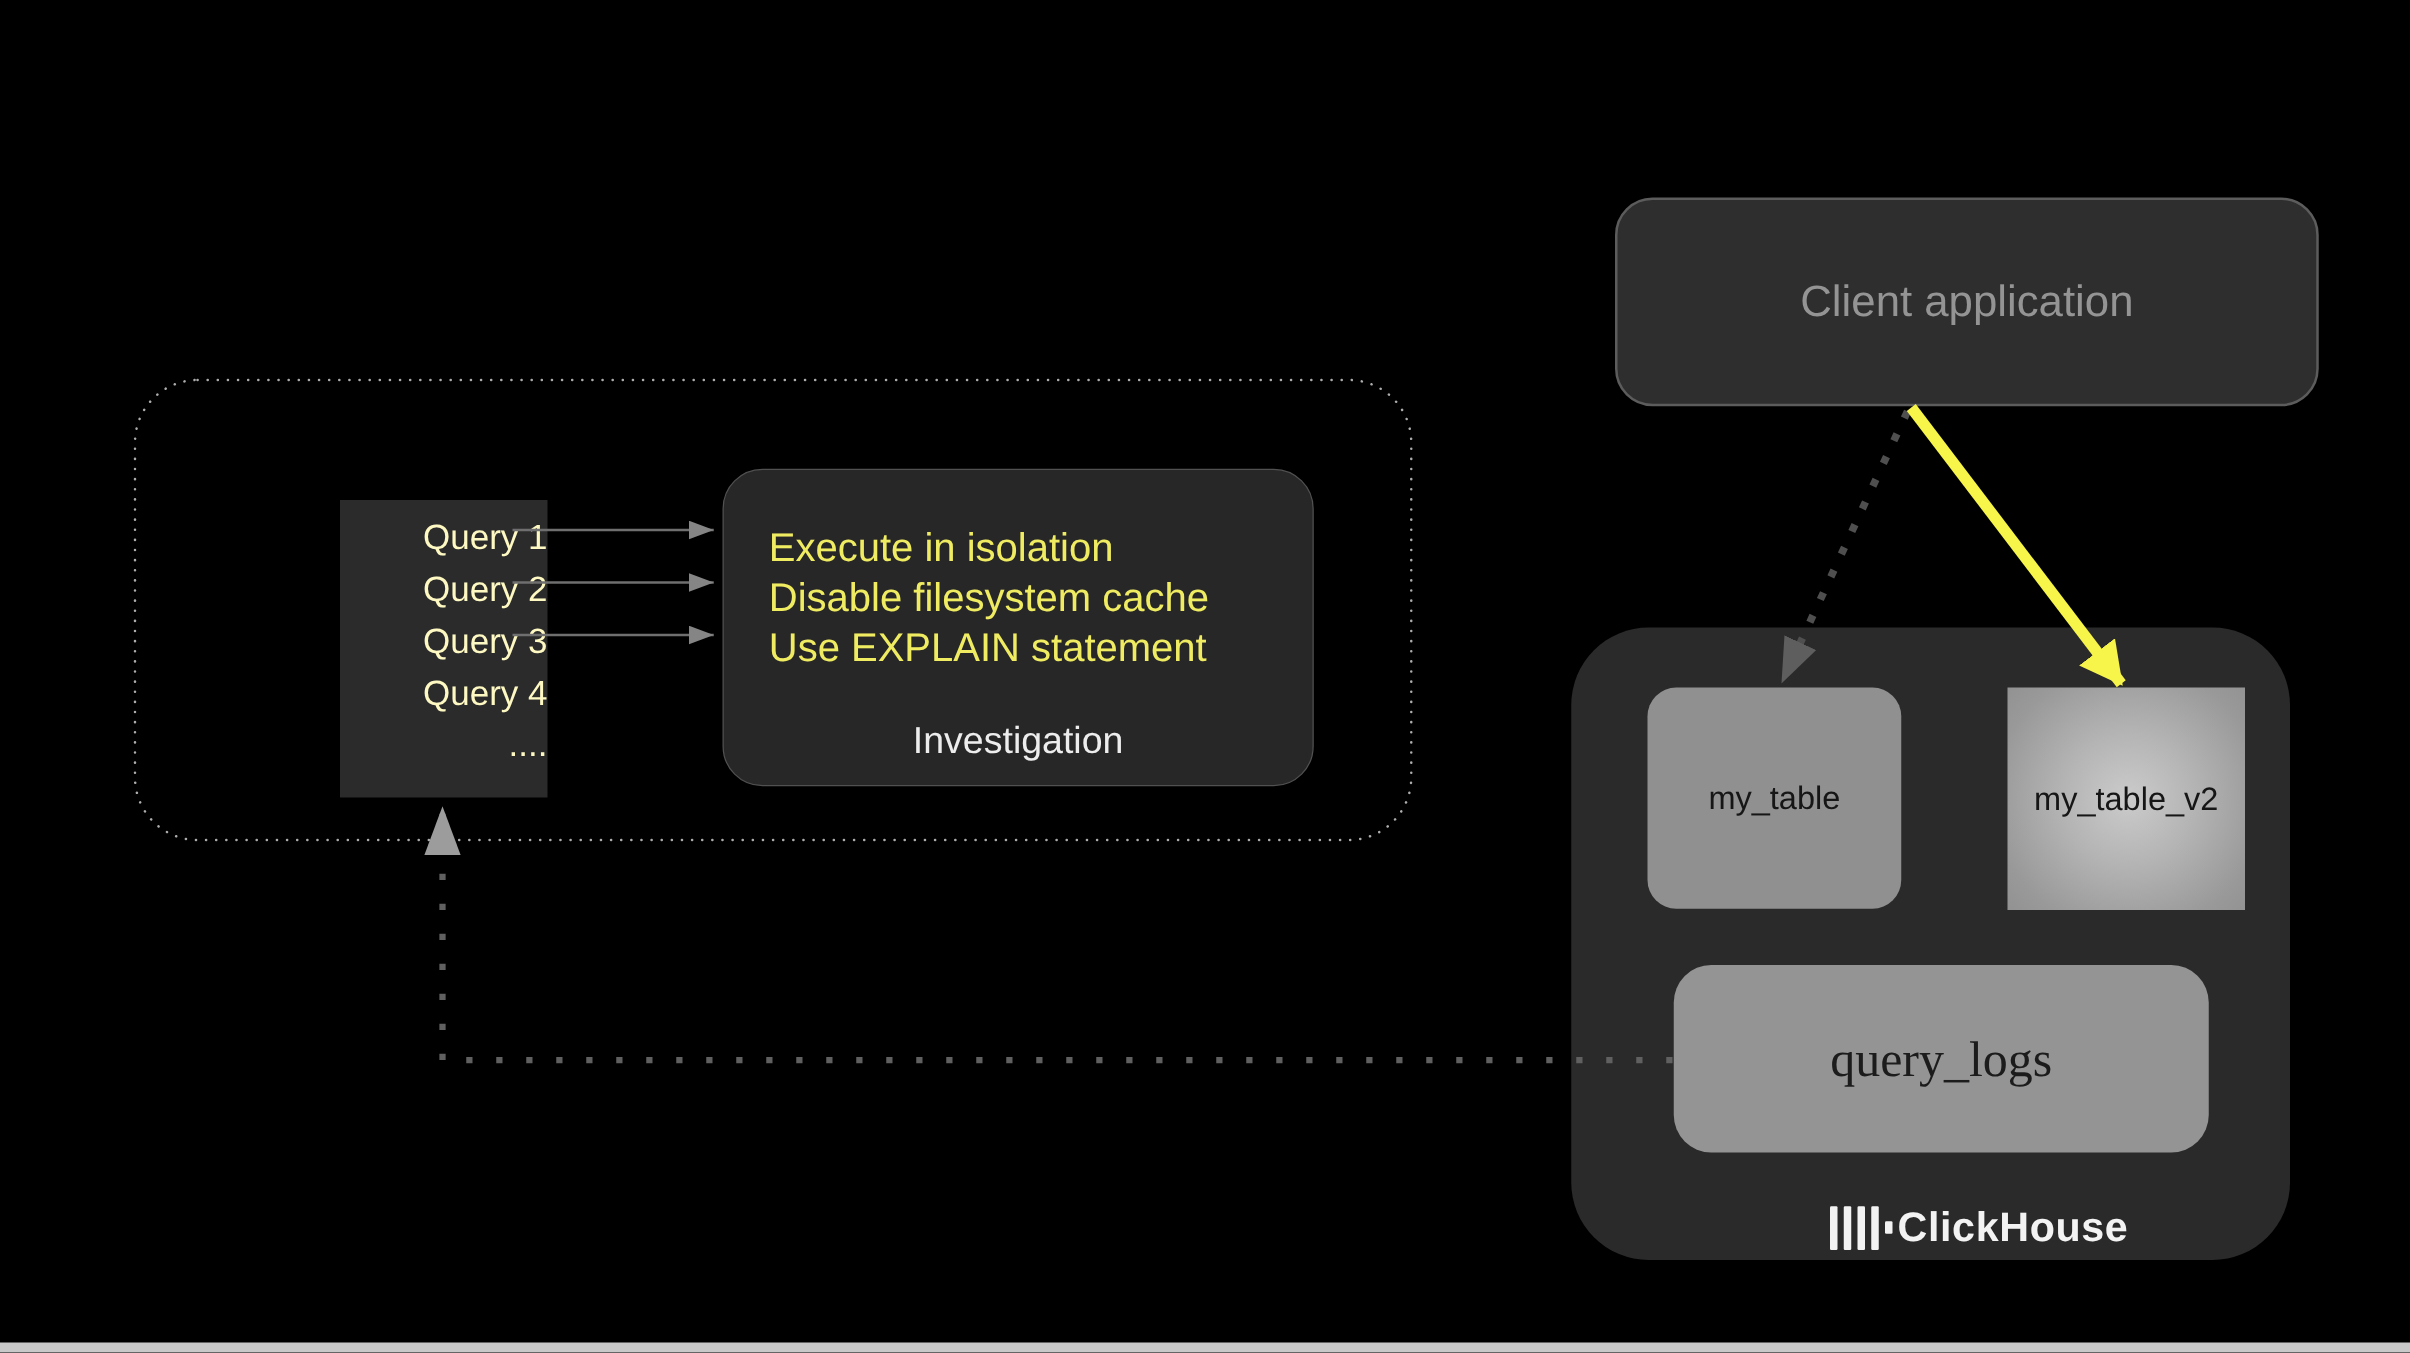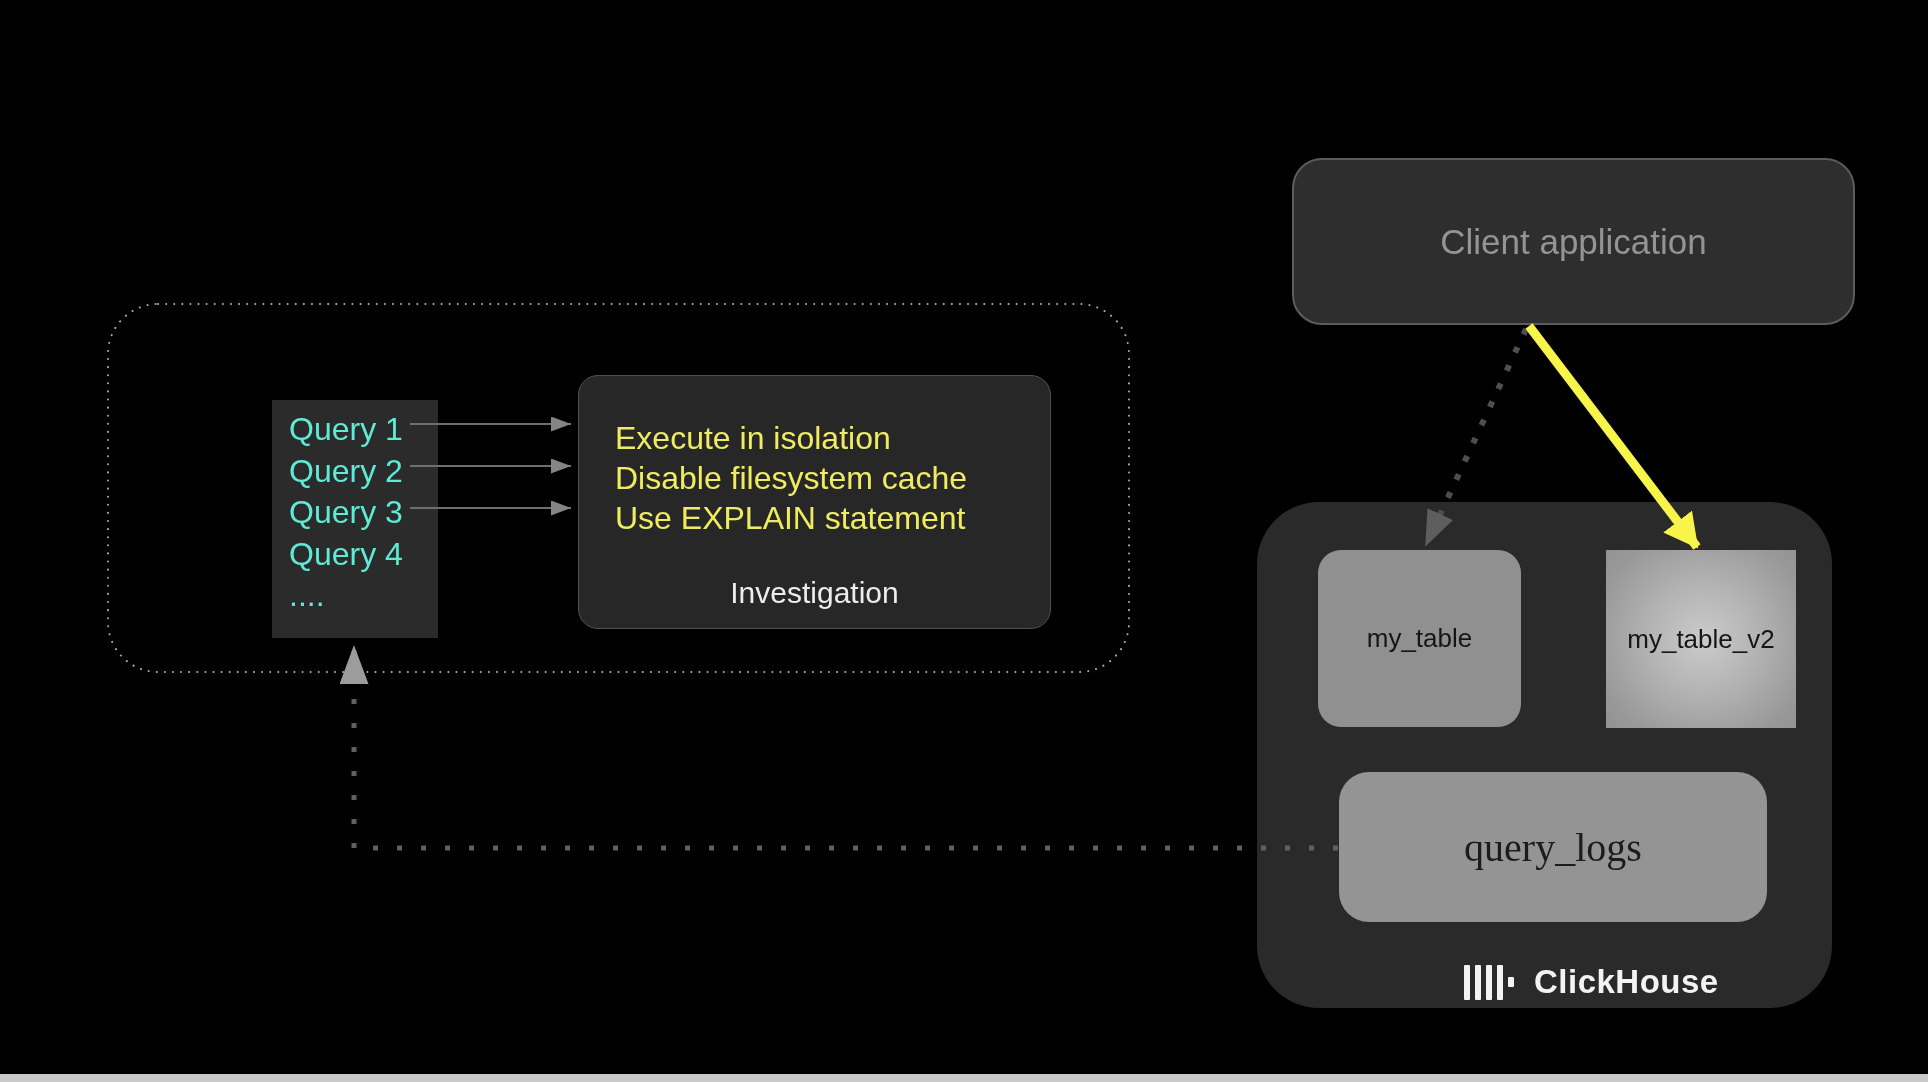--- a/index.html
+++ b/index.html
@@ -22,28 +22,29 @@
   .client-box .label{color:#949494;font-size:35px;}
 
   
   .query-box{
     left:272px;top:400px;width:166px;height:238px;
     background:#2b2b2b;
     box-sizing:border-box;
     padding:9px 0 0 17px;
   }
   .query-box .q-item{
-    display:block;color:#5eead4;font-size:32px;line-height:41.5px;
+    display:block;color:#fef9c3;font-size:28px;line-height:41.5px;
     white-space:nowrap;
+    text-align:right;
   }
 
   
   .inv-box{
     left:578px;top:375px;width:473px;height:254px;
-    background:#272727;border:1px solid #515151;border-radius:20px;
+    background:#272727;border:1px solid #515151;border-radius:32px;
     box-sizing:border-box;
     padding:42px 0 0 36px;
   }
   .inv-box .tip{
     display:block;color:#f0ec62;font-size:32px;line-height:40px;white-space:nowrap;
   }
   .inv-box .tip-gap{margin-top:0;}
   .inv-label{
     position:absolute;left:0;right:0;top:200px;
     text-align:center;color:#ededed;font-size:30px;
@@ -66,21 +67,21 @@
   .query-logs{
     left:1339px;top:772px;width:428px;height:150px;
     background:#949494;border-radius:30px;
     display:flex;align-items:center;justify-content:center;
     color:#1c1c1c;font-size:40px;font-family:Liberation Serif, serif;
   }
 
   
   .brand{
     left:1464px;top:960px;height:44px;
-    display:flex;align-items:center;gap:20px;
+    display:flex;align-items:center;gap:4px;
   }
   .ch-logo{display:flex;align-items:center;gap:5px;height:36px;}
   .ch-logo .bar{width:6px;height:35px;background:#f3f3f3;border-radius:1px;}
   .ch-logo .dot{width:6px;height:10px;background:#f3f3f3;border-radius:1px;}
   .brand .brand-text{color:#f3f3f3;font-size:33px;font-weight:600;letter-spacing:0.5px;}
 
   
   .overlay{left:0;top:0;width:1928px;height:1082px;pointer-events:none;z-index:5;}
 
   

